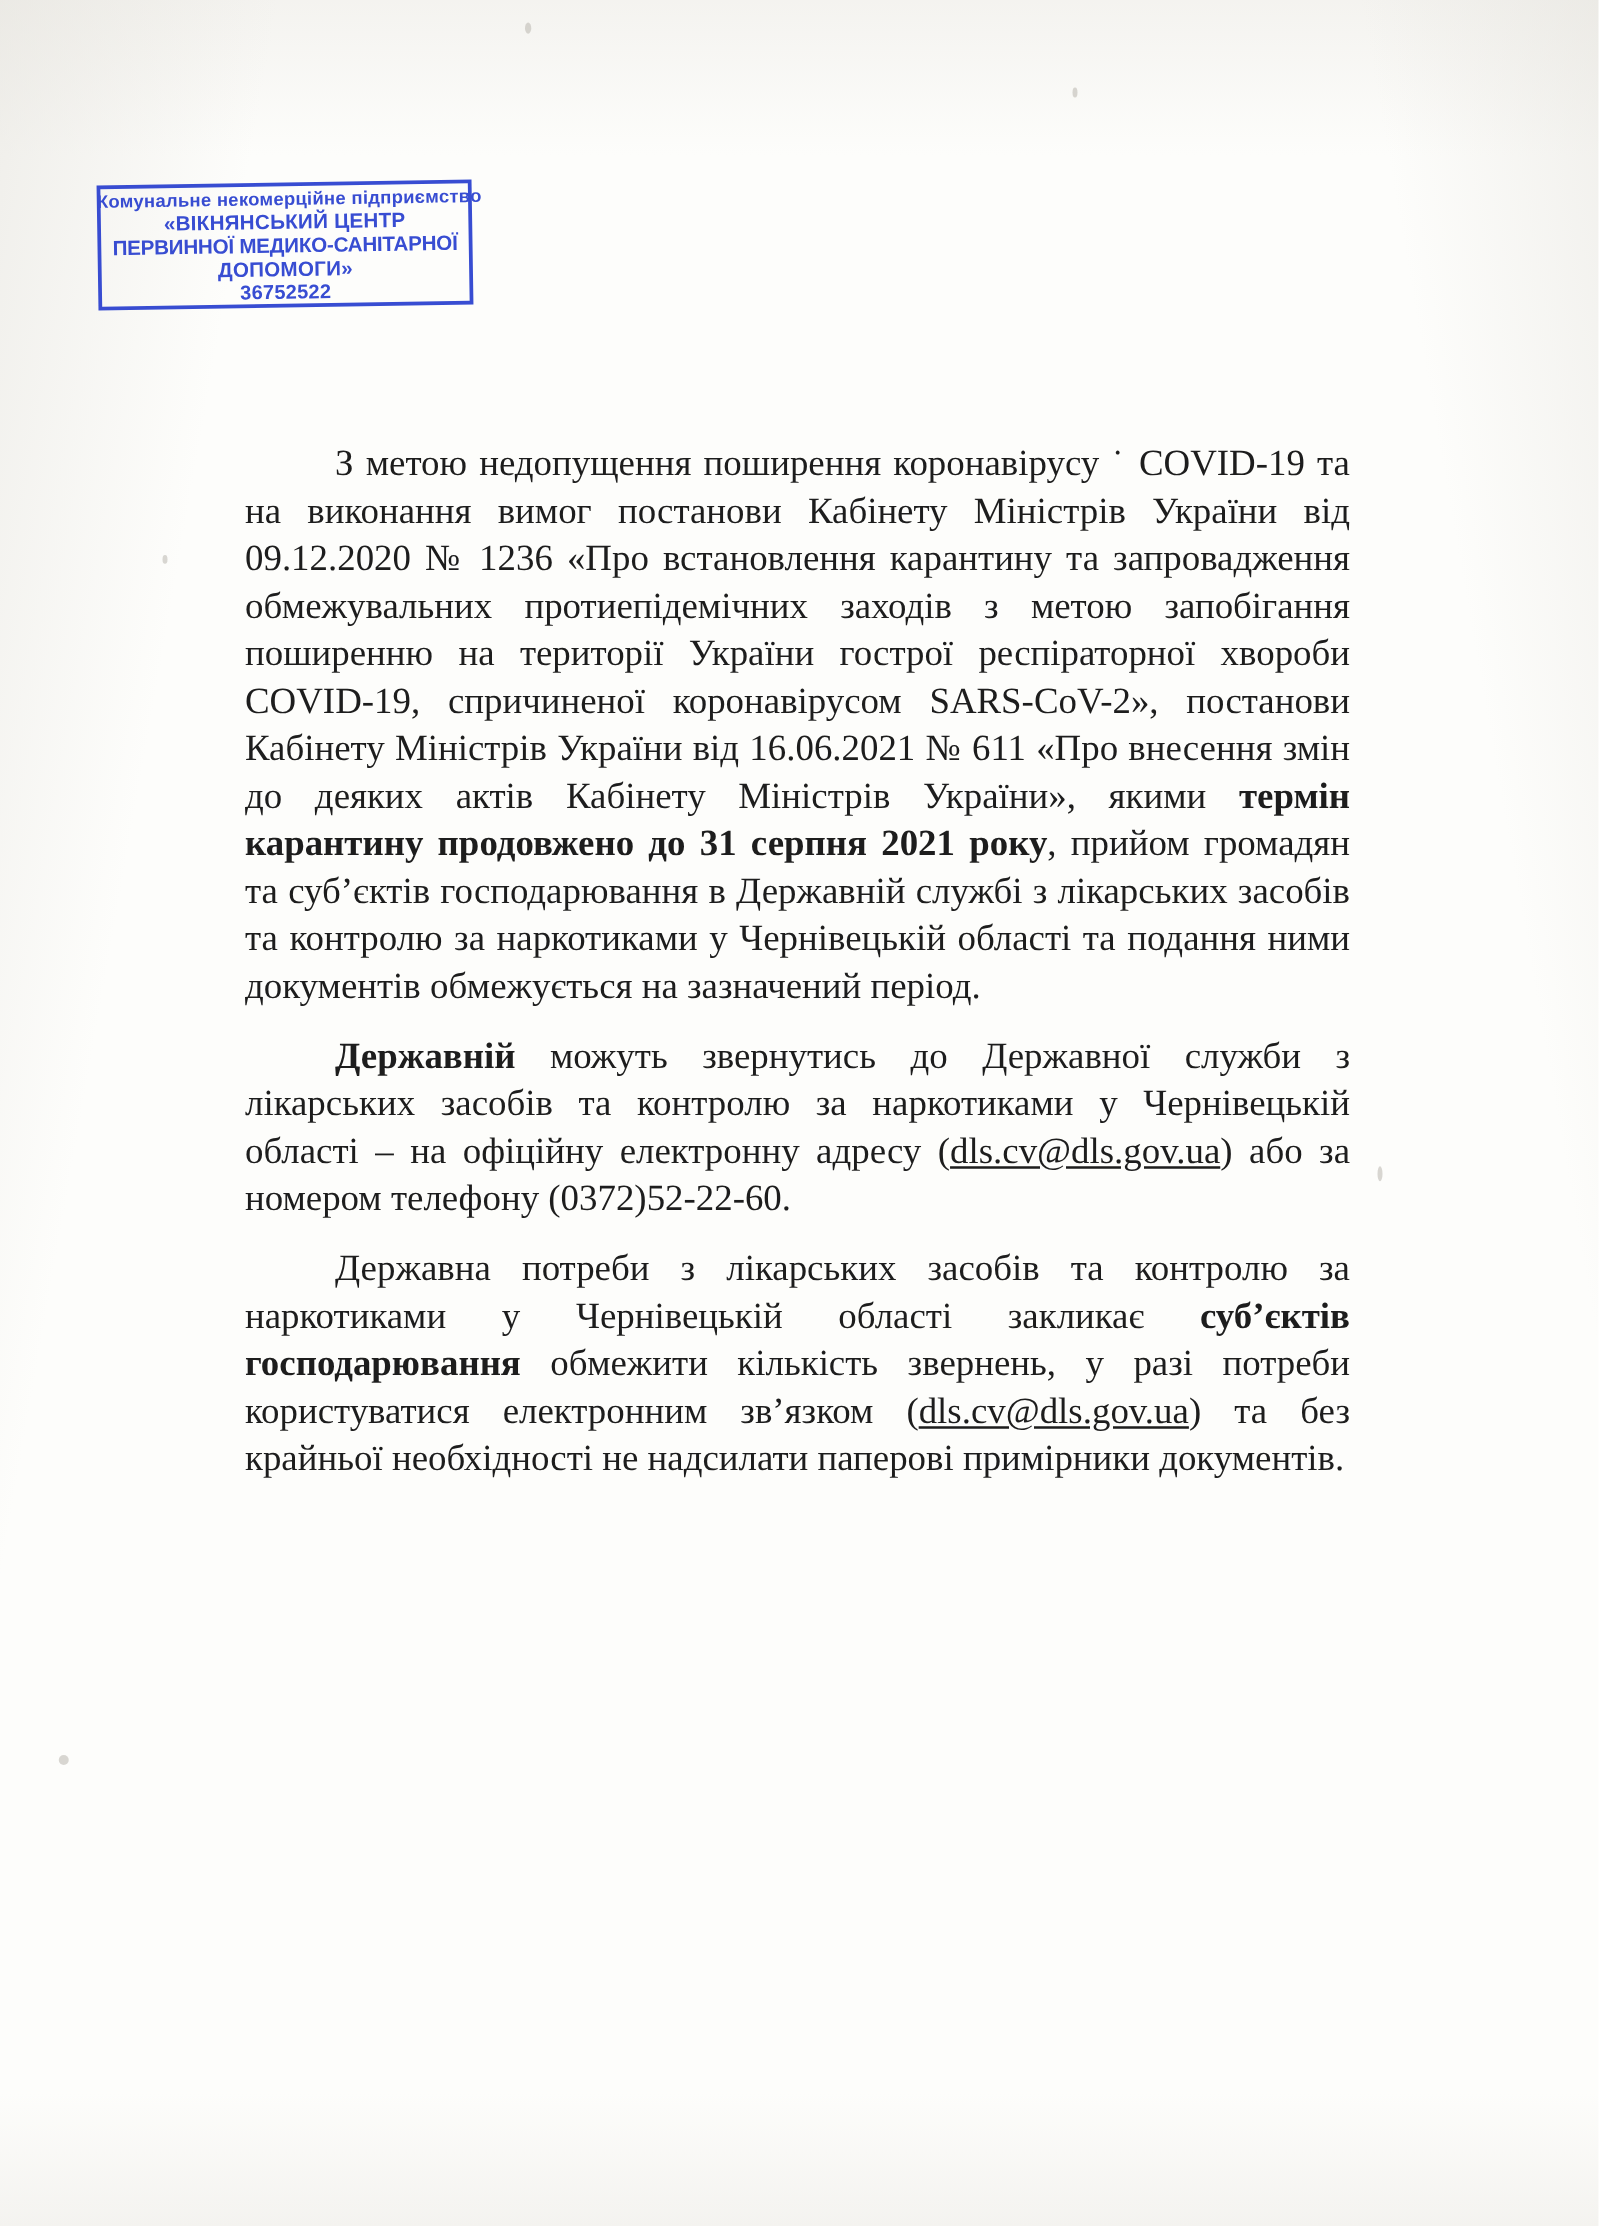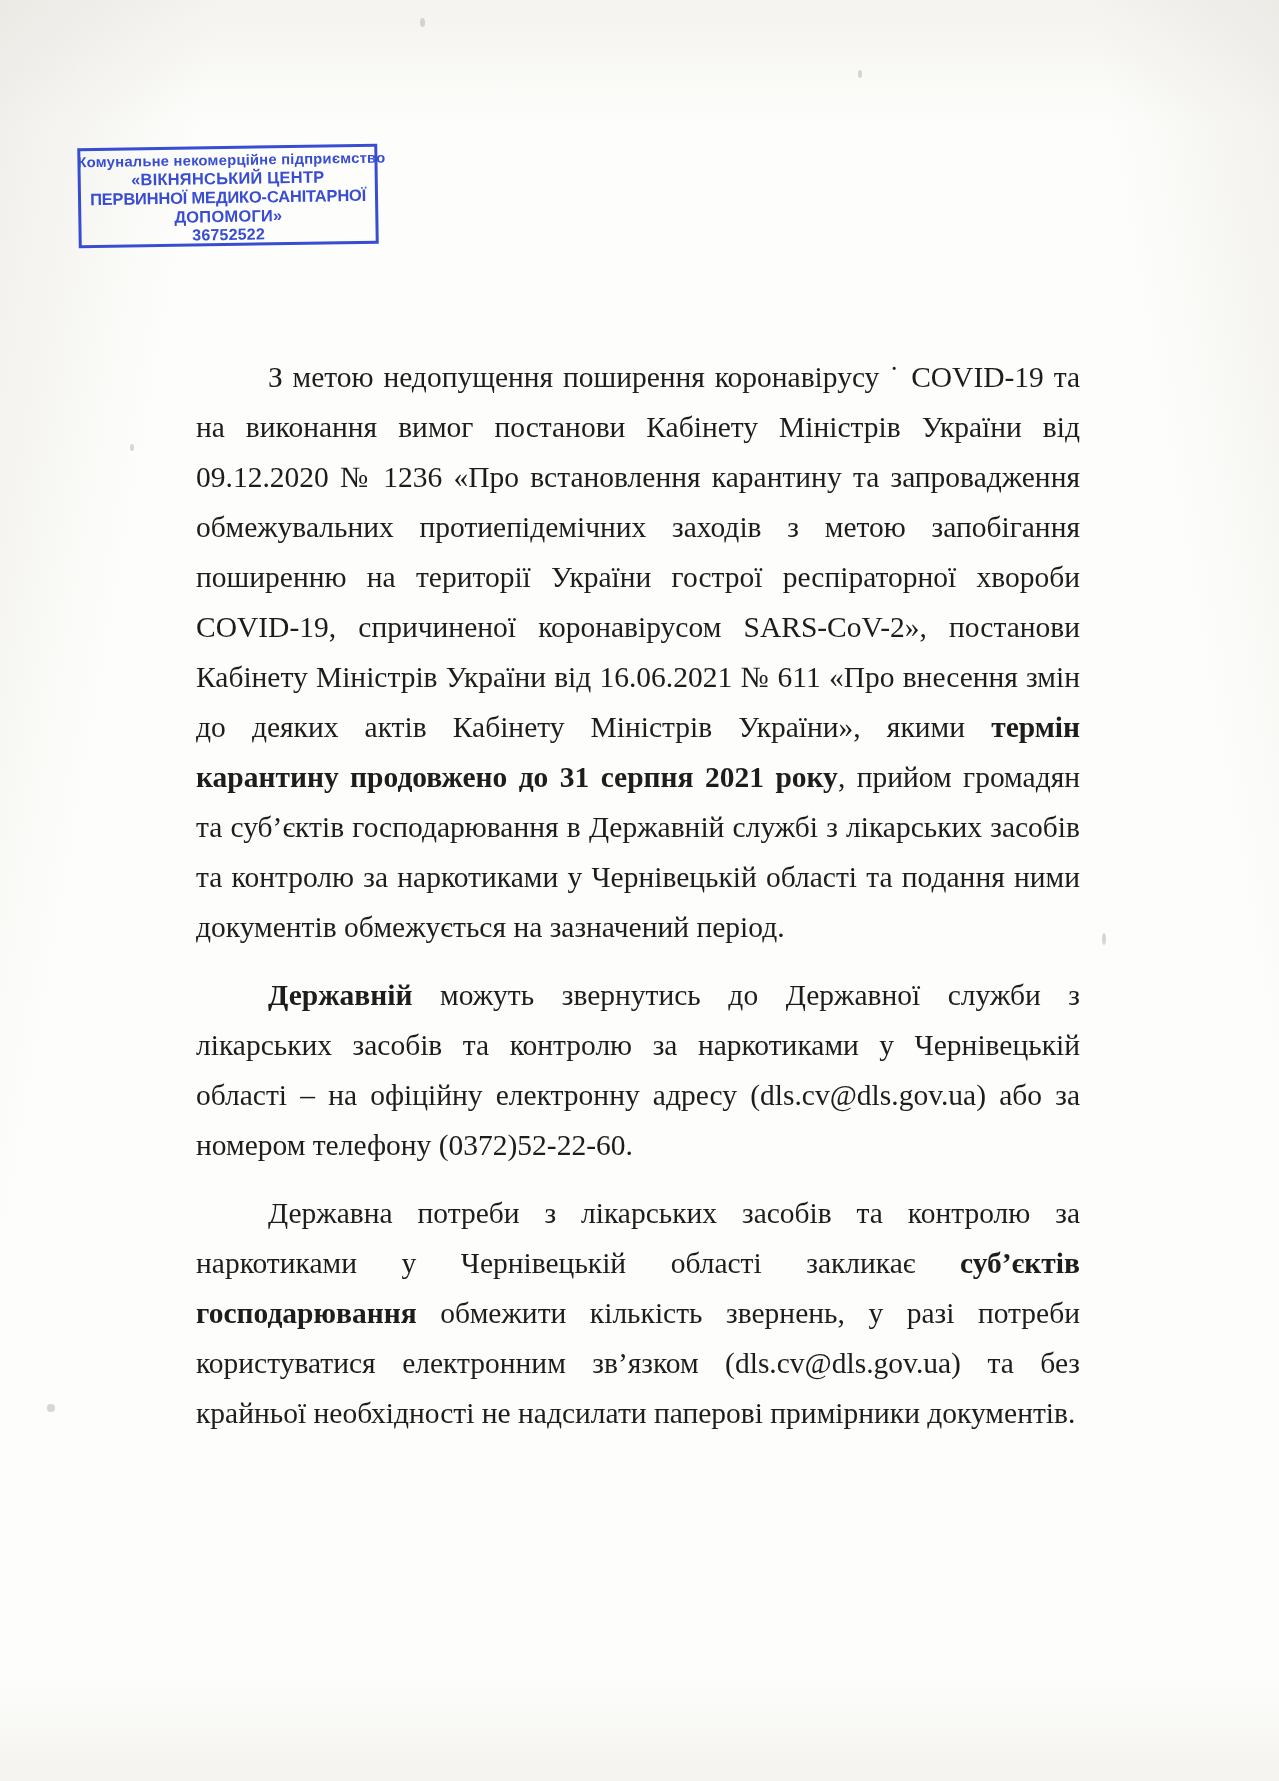--- a/index.html
+++ b/index.html
@@ -90,31 +90,31 @@
   }
 
   
   .body-text {
     position: absolute;
     left: 196px;
     top: 352px;
     width: 884px;
     color: #1d1d1d;
     font-size: 29.5px;
-    line-height: 50px;
+    line-height: 38px;
     text-align: justify;
     text-justify: inter-word;
   }
   .body-text p {
     margin: 0 0 18px 0;
     text-indent: 72px;
   }
   .body-text p:last-child { margin-bottom: 0; }
   .b { font-weight: 700; }
-  .u { text-underline-offset: 3px; }
+  .u { text-decoration: underline; text-underline-offset: 3px; }
   .nowrap { white-space: nowrap; }
 </style>
 </head>
 <body>
 
 <div class="page">
 
   <div class="scan-tint"></div>
   <div class="speck" style="left:420px; top:18px; width:5px; height:9px;"></div>
   <div class="speck" style="left:858px; top:70px; width:4px; height:8px;"></div>

